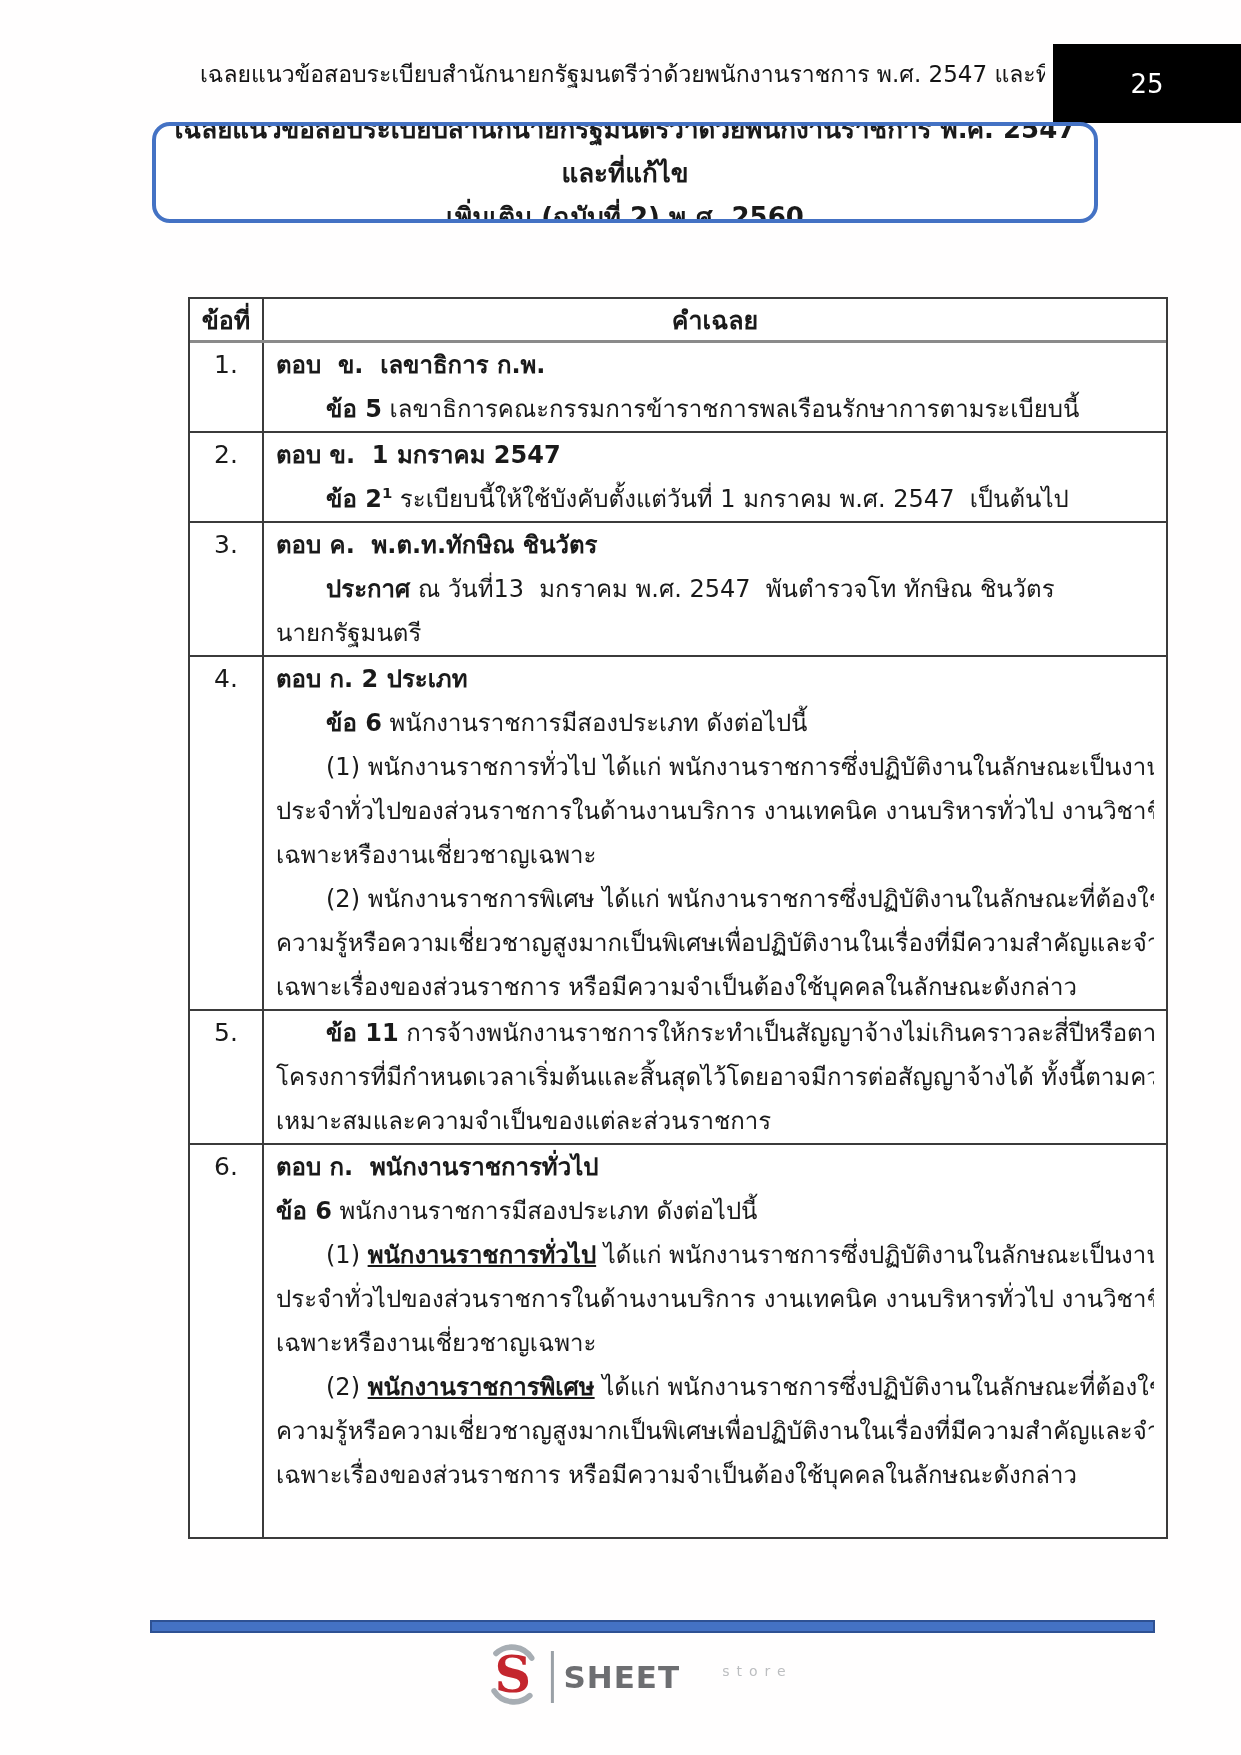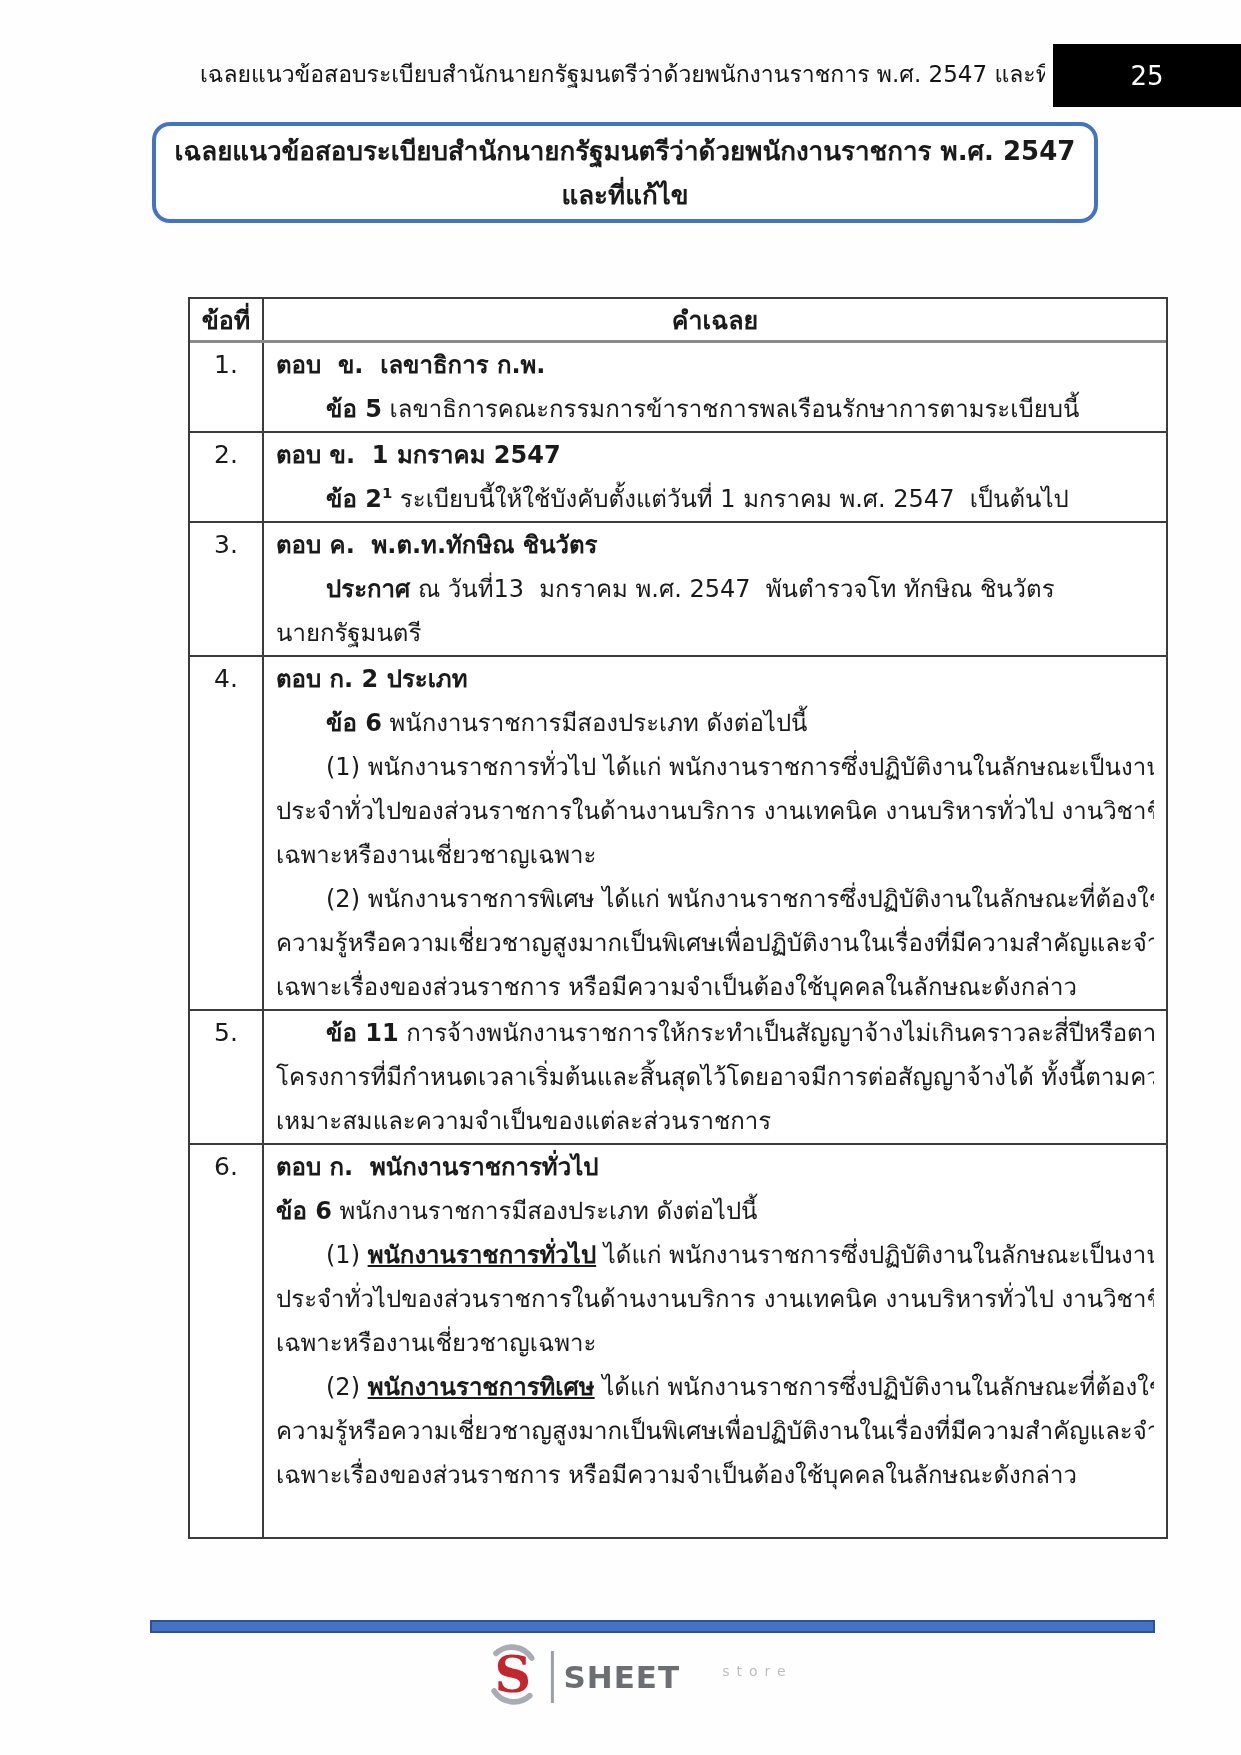--- a/index.html
+++ b/index.html
@@ -10,21 +10,21 @@
     background:#fffefe; overflow:hidden;
   }
 
   
   .running-header {
     position:absolute; top:56px; left:200px; width:845px;
     font-size:23px; text-align:center; white-space:nowrap; overflow:hidden;
     color:#141414;
   }
   .page-num-box {
-    position:absolute; top:44px; right:0; width:188px; height:63px;
+    position:absolute; top:44px; right:0; width:188px; height:79px;
     background:#000000; color:#ffffff; font-size:26px;
     display:flex; align-items:center; justify-content:center;
   }
 
   
   .title-box {
     position:absolute; top:122px; left:152px; width:946px; height:101px;
     border:4px solid #4472C4; border-radius:18px; background:#ffffff;
     display:flex; flex-direction:column; justify-content:center;
     text-align:center; font-weight:bold; font-size:26px; line-height:44px;
@@ -77,20 +77,21 @@
 
 <div class="page">
 
   <div class="running-header">เฉลยแนวข้อสอบระเบียบสำนักนายกรัฐมนตรีว่าด้วยพนักงานราชการ พ.ศ. 2547 และที่</div>
   <div class="page-num-box">
     <span>25</span>
   </div>
 
   <div class="title-box">
     <div>เฉลยแนวข้อสอบระเบียบสำนักนายกรัฐมนตรีว่าด้วยพนักงานราชการ พ.ศ. 2547 และที่แก้ไข</div>
+    <div>เพิ่มเติม (ฉบับที่ 2) พ.ศ. 2560</div>
   </div>
 
   <div class="answer-table">
     <div class="t-header">
       <div class="col-no">ข้อที่</div>
       <div class="col-ans">คำเฉลย</div>
     </div>
     <div>
         <div class="t-row">
           <div class="col-no">1.</div>
@@ -136,21 +137,21 @@
           </div>
         </div>
         <div class="t-row">
           <div class="col-no">6.</div>
           <div class="col-ans">
             <div class="line"><span style="font-weight: bold;">ตอบ ก.  พนักงานราชการทั่วไป</span></div>
             <div class="line"><span style="font-weight: bold;">ข้อ 6</span><span> พนักงานราชการมีสองประเภท ดังต่อไปนี้</span></div>
             <div class="line indent"><span>(1) </span><span style="font-weight: bold; text-decoration: underline;">พนักงานราชการทั่วไป</span><span> ได้แก่ พนักงานราชการซึ่งปฏิบัติงานในลักษณะเป็นงาน</span></div>
             <div class="line"><span>ประจำทั่วไปของส่วนราชการในด้านงานบริการ งานเทคนิค งานบริหารทั่วไป งานวิชาชีพ</span></div>
             <div class="line"><span>เฉพาะหรืองานเชี่ยวชาญเฉพาะ</span></div>
-            <div class="line indent"><span>(2) </span><span style="font-weight: bold; text-decoration: underline;">พนักงานราชการทิเศษ</span><span> ได้แก่ พนักงานราชการซึ่งปฏิบัติงานในลักษณะที่ต้องใช้</span></div>
+            <div class="line indent"><span>(2) </span><span style="font-weight: bold; text-decoration: underline;">พนักงานราชการพิเศษ</span><span> ได้แก่ พนักงานราชการซึ่งปฏิบัติงานในลักษณะที่ต้องใช้</span></div>
             <div class="line"><span>ความรู้หรือความเชี่ยวชาญสูงมากเป็นพิเศษเพื่อปฏิบัติงานในเรื่องที่มีความสำคัญและจำเป็น</span></div>
             <div class="line"><span>เฉพาะเรื่องของส่วนราชการ หรือมีความจำเป็นต้องใช้บุคคลในลักษณะดังกล่าว</span></div>
           </div>
         </div>
       </div>
   </div>
 
   <div class="footer-bar"></div>
   <div class="footer-logo">
     <span>

